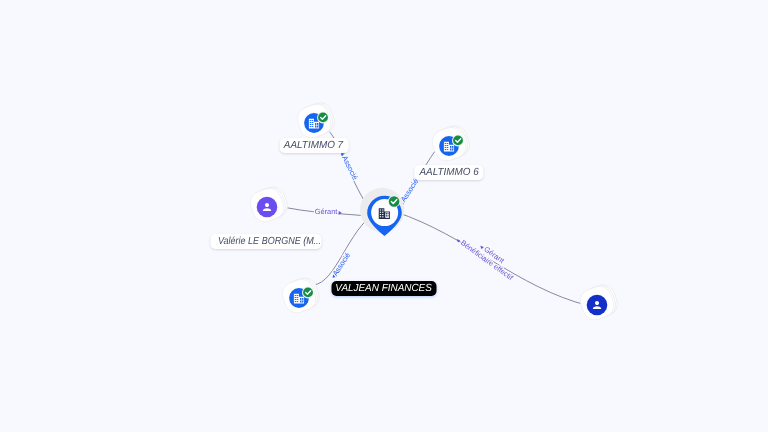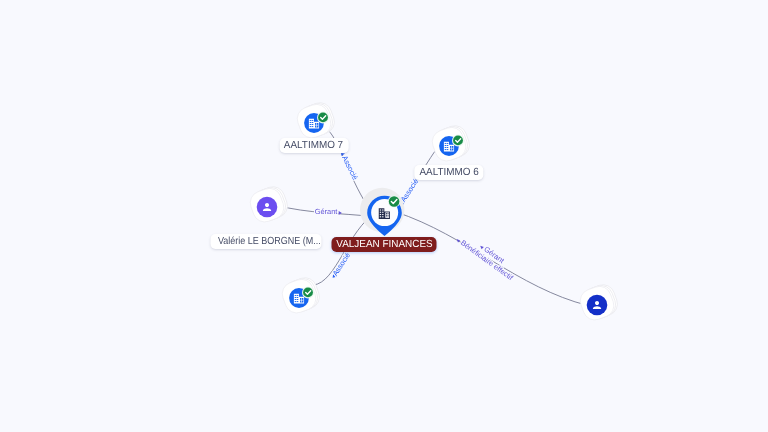--- a/index.html
+++ b/index.html
@@ -10,23 +10,23 @@
   #graph{position:relative;width:768px;height:432px;background:#f8f9fe;}
   svg.layer{position:absolute;left:0;top:0;width:768px;height:432px;}
   .nodes{position:absolute;left:0;top:0;width:768px;height:432px;}
   .node{position:absolute;}
   .nlabel{position:absolute;background:#ffffff;border-radius:5px;
           height:14.5px;line-height:15px;
           font-size:10.3px;color:#454c66;white-space:nowrap;
           box-shadow:0 1px 2.5px rgba(60,64,100,.18);
           transform:translateX(-50%);text-align:center;}
   .nlabel > span{display:inline-block;transform-origin:50% 50%;}
-  .nlabel{will-change:transform;}
-  .nlabel.sel{background:#7f1d1d;color:#ffffff;
-              box-shadow:0 1px 3px rgba(21,101,240,.30);}
+  .nlabel{will-change:transform;font-style:italic;}
+  .nlabel.sel{background:#000000;color:#ffffff;
+              box-shadow:0 1px 3px rgba(21,101,240,.30);margin-top:44px;}
 </style>
 </head>
 <body>
 
 <div id="graph">
 
   <svg class="layer" viewBox="0 0 768 432">
     <g fill="none" stroke="#70748c" stroke-width="0.85" stroke-linecap="round">
       <path d="M328.2,130.2 C341,143 350,182 371,211"></path>
       <path d="M434.5,151.8 C424,167 411,190 399.5,210"></path>

